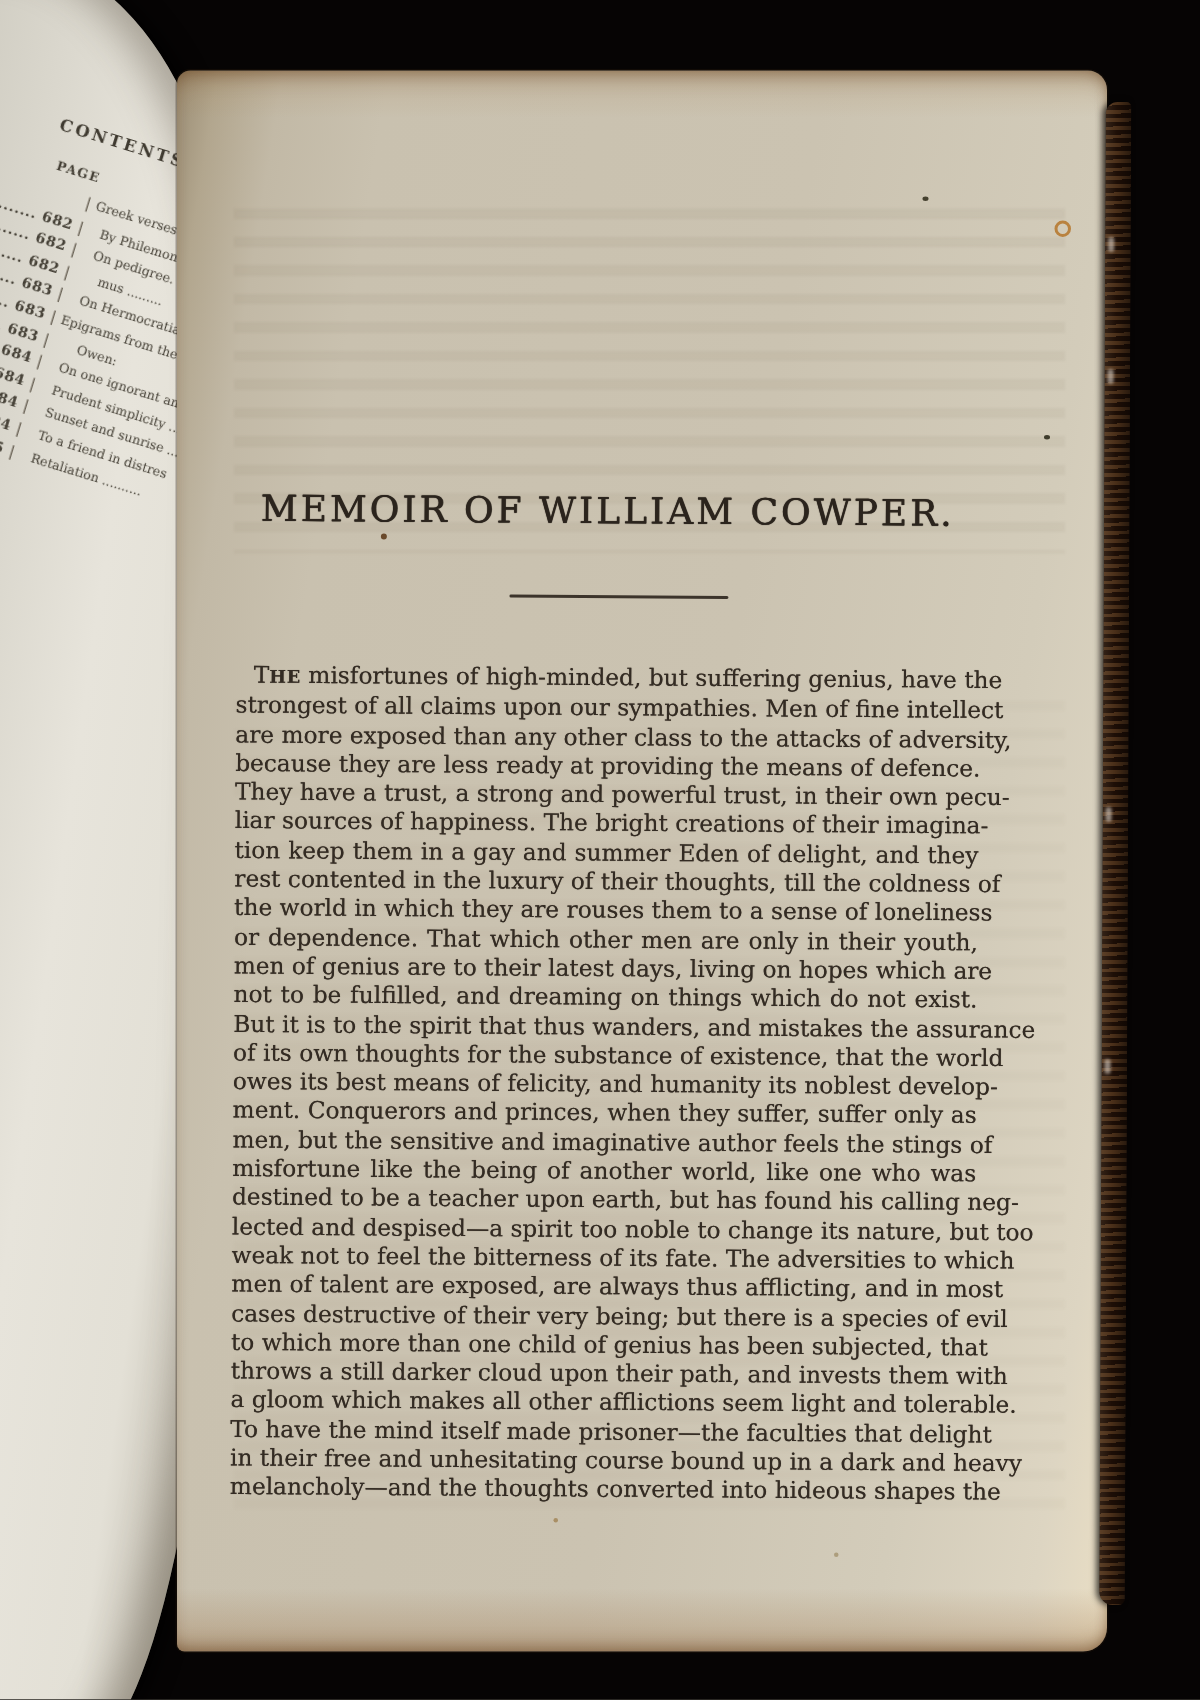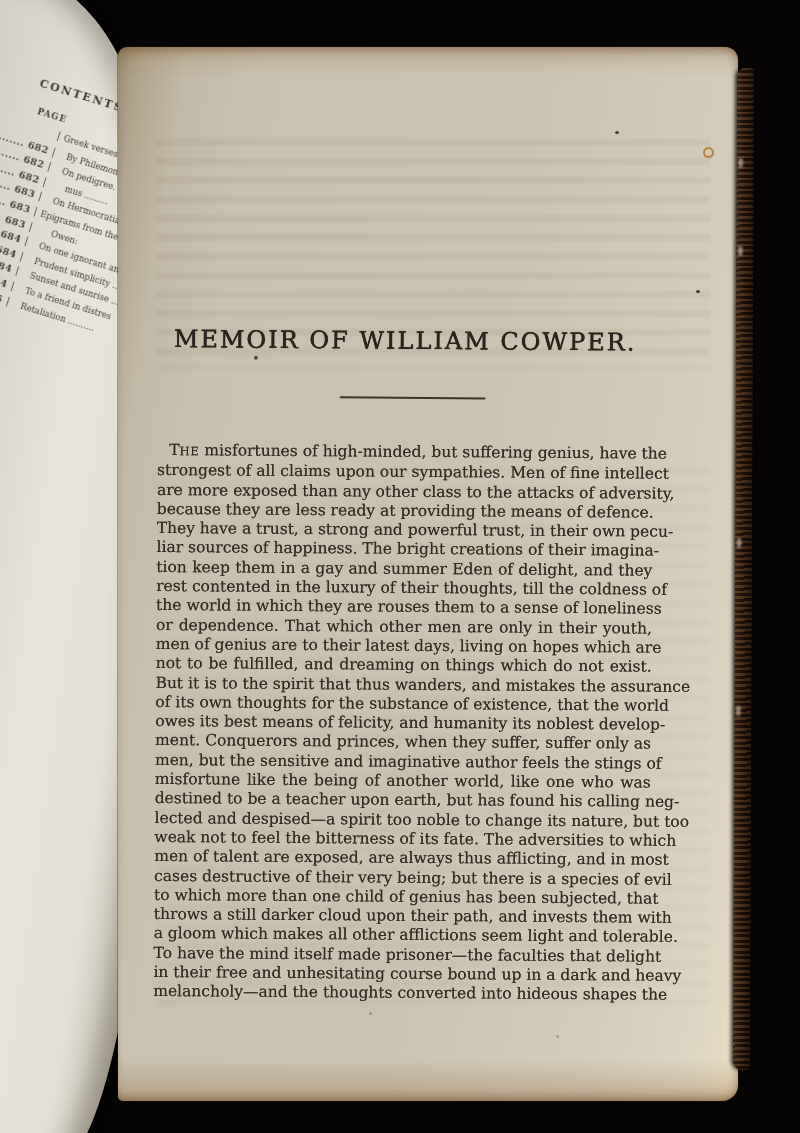--- a/index.html
+++ b/index.html
@@ -45,21 +45,21 @@
     transform:rotate(.42deg);transform-origin:40px 300px;color:#332b23;}
   .page-title{position:absolute;left:40px;top:278px;width:494px;margin:0;
     text-align:center;font-size:24px;font-weight:normal;letter-spacing:2px;color:#2b241d;
     text-shadow:0 0 .7px #2b241d, .4px 0 0 rgba(43,36,29,.8);}
   .title-dot{position:absolute;left:136px;top:308px;width:4px;height:4px;border-radius:50%;background:#6a4a2c;}
   .rule{position:absolute;left:222px;top:348px;width:146px;height:2px;background:#3c342b;border-radius:1px;}
   .body-text{position:absolute;left:40px;top:394px;width:496px;font-size:15.5px;line-height:19.3px;
     text-shadow:0 0 .45px rgba(45,36,26,.75);}
   .line{text-align:justify;text-align-last:justify;white-space:nowrap;}
   .line.first{text-indent:12px;}
-  .sc{font-size:.76em;letter-spacing:.5px;}
+  .sc{font-size:.76em;letter-spacing:.5px;font-weight:bold;}
 
   .speck{position:absolute;border-radius:50%;}
   .sp1{left:497px;top:84px;width:4px;height:3px;background:#45412f;}
   .sp2{left:585px;top:100px;width:7px;height:7px;border:2px solid #b9823f;background:transparent;}
   .sp3{left:578px;top:243px;width:4px;height:3px;background:#3f3c2c;}
   .sp4{left:251px;top:965px;width:3px;height:3px;background:#a08252;opacity:.8;}
   .sp5{left:438px;top:988px;width:3px;height:3px;background:#9c8a62;opacity:.7;}
 
   
   .spine{position:absolute;left:735px;top:68px;width:17px;height:1002px;

